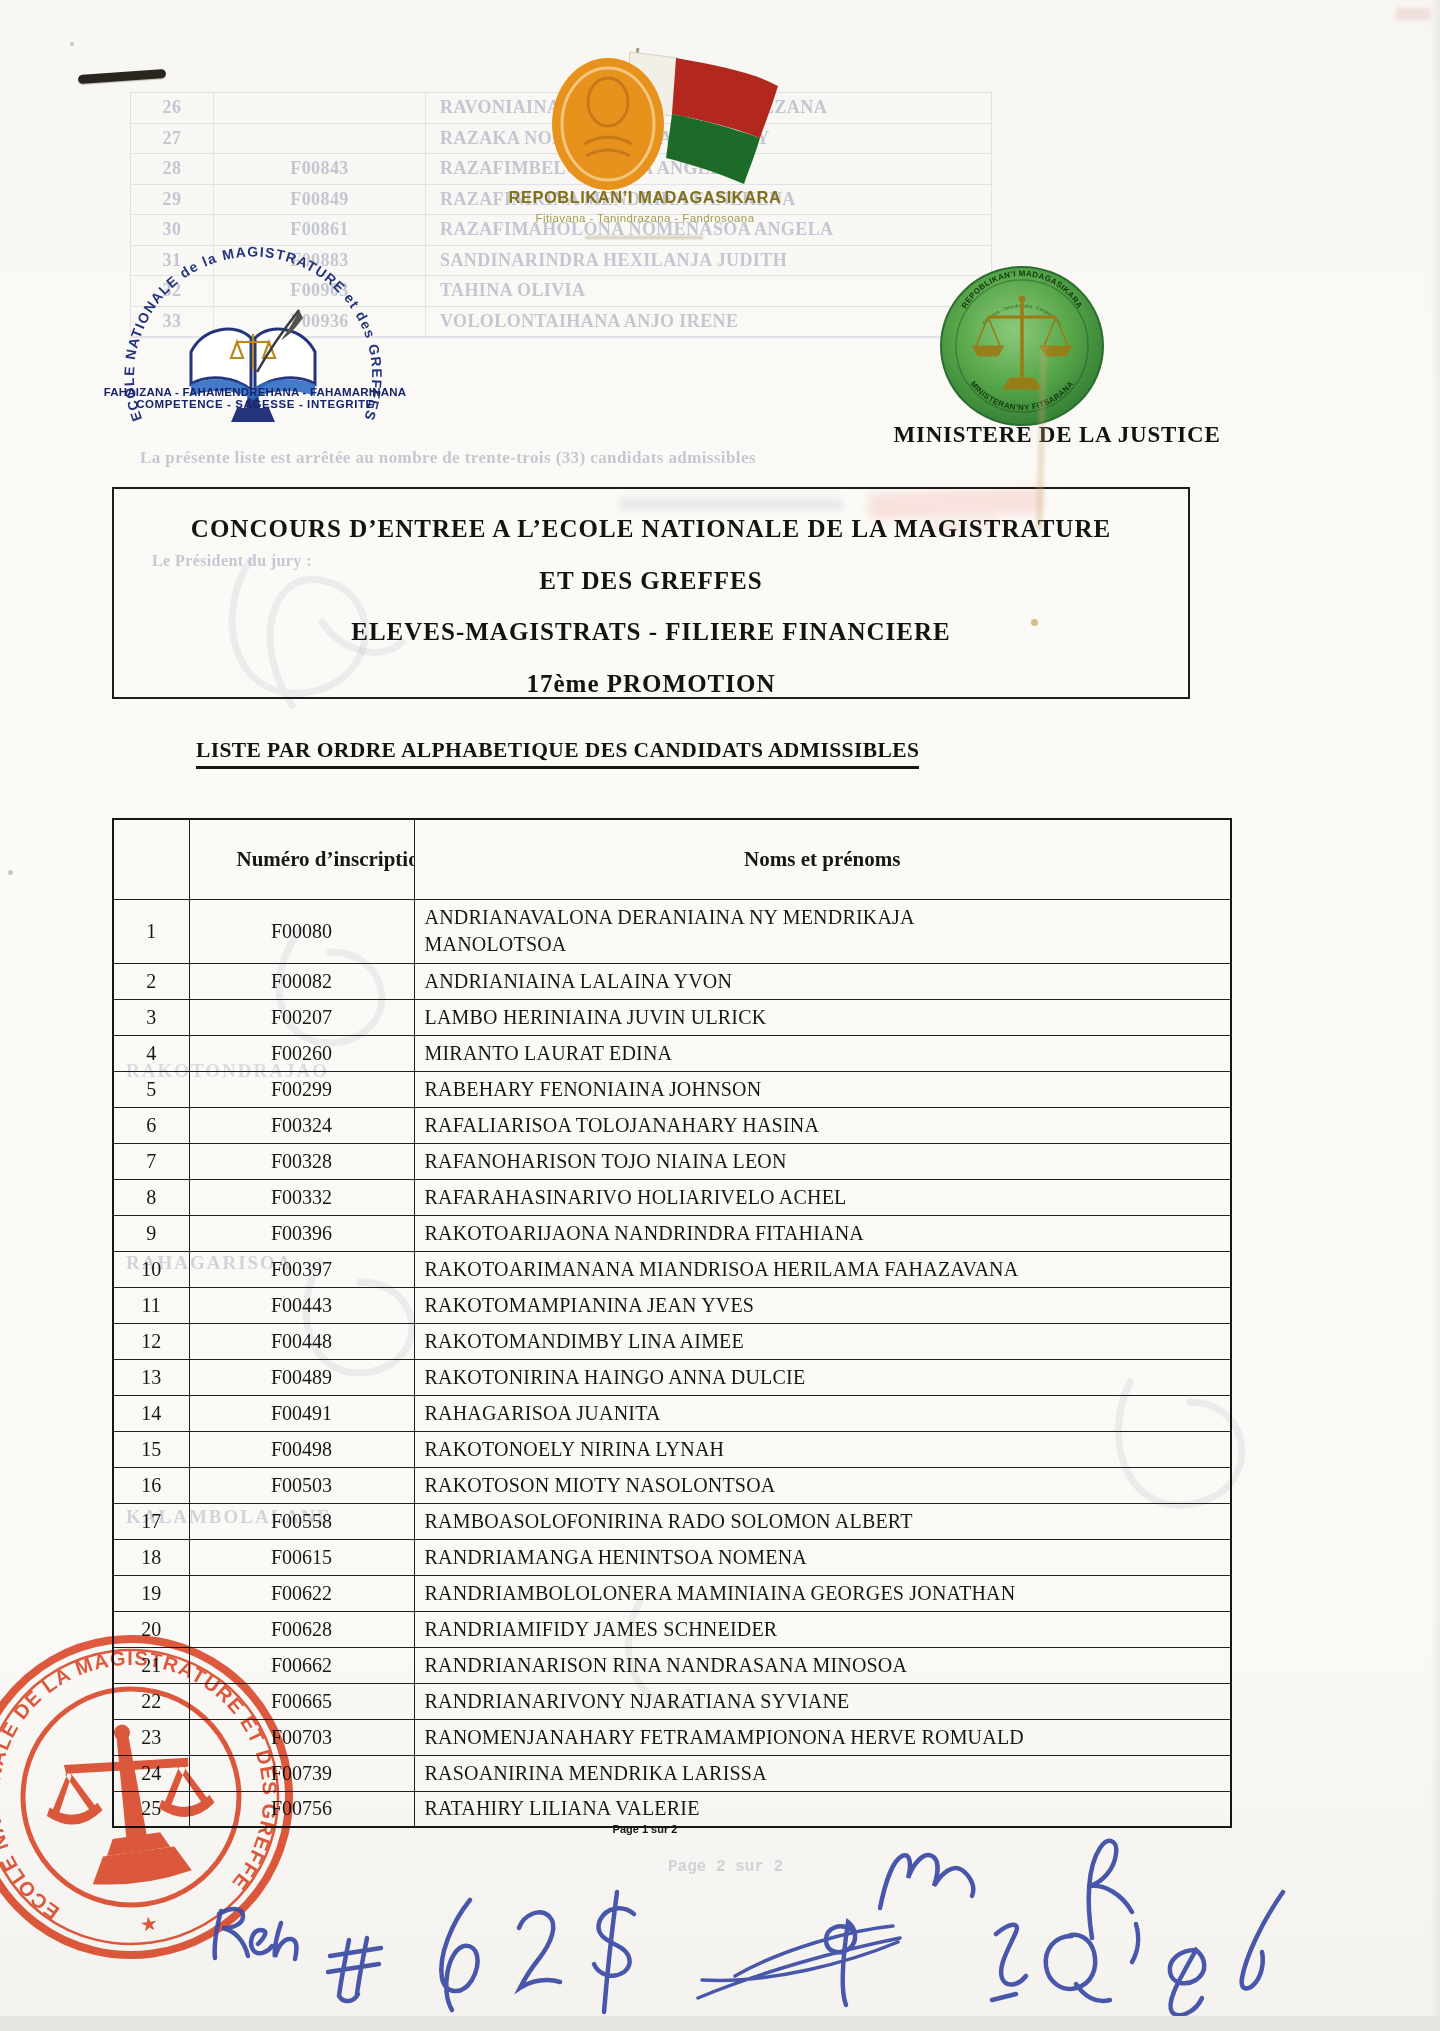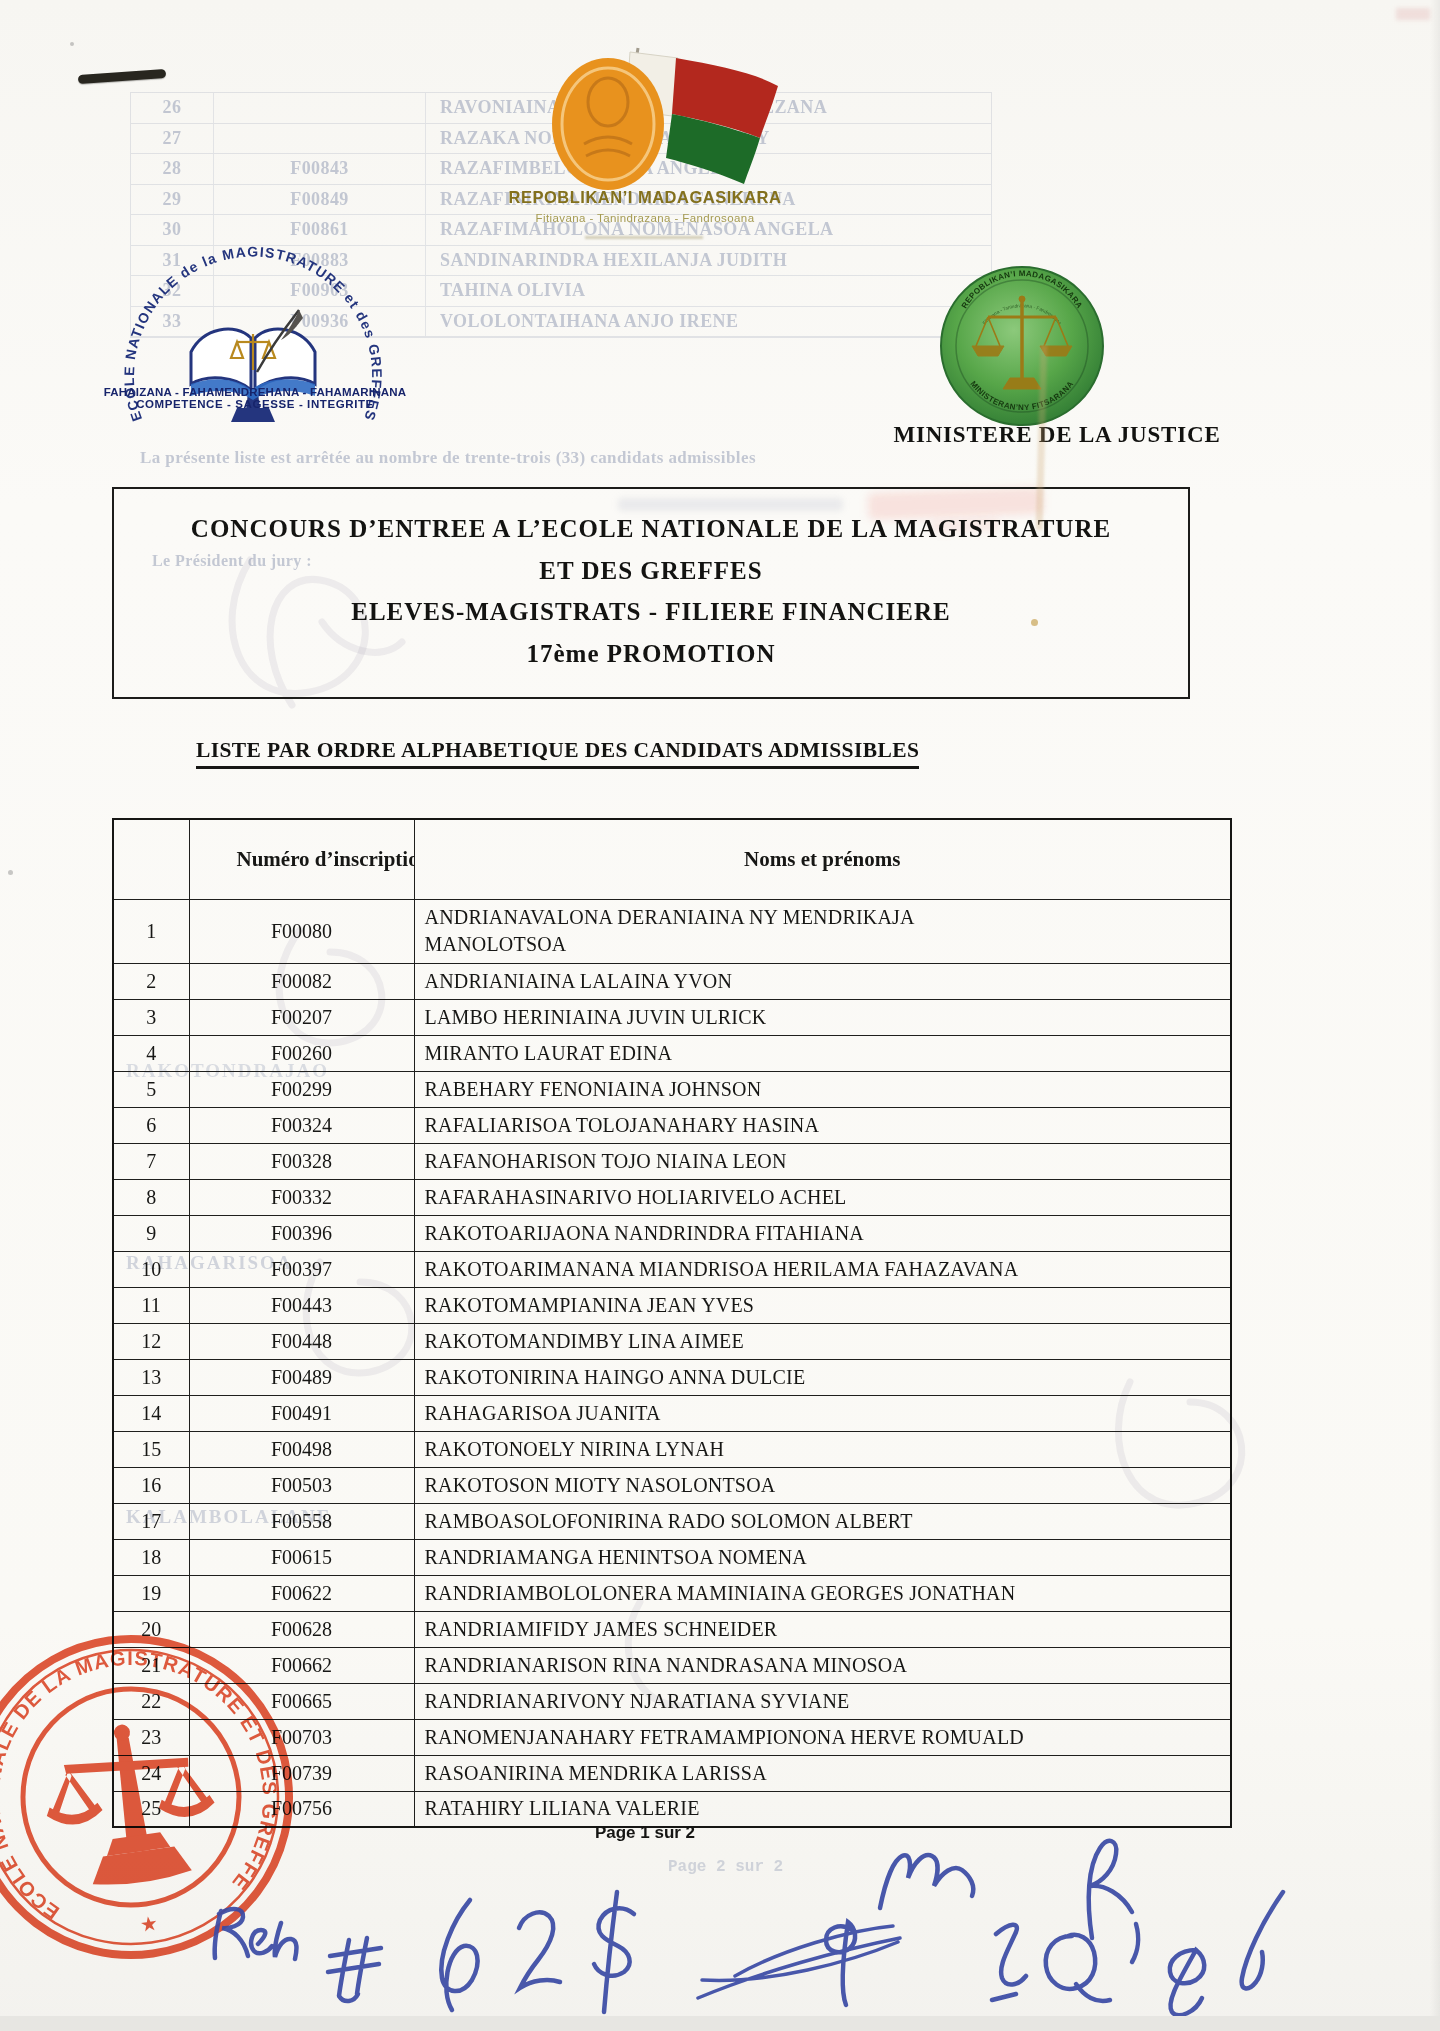--- a/index.html
+++ b/index.html
@@ -37,21 +37,21 @@
   .emblem-smudge{left:585px;top:236px;width:118px;height:3px;background:rgba(140,130,70,.35);filter:blur(1px);}
   .enm-motto{left:96px;top:386px;width:318px;text-align:center;
     font-family:"Liberation Sans",sans-serif;font-weight:bold;color:#17246b;}
   .enm-motto .l1{font-size:11.5px;letter-spacing:.2px;}
   .enm-motto .l2{font-size:11.5px;letter-spacing:.6px;margin-top:0;}
   .ministry{left:858px;top:422px;width:398px;text-align:center;font-weight:bold;
     font-size:23px;letter-spacing:.8px;color:#121210;}
   
   .title-box{left:112px;top:487px;width:1078px;height:212px;border:2.5px solid #1c1c1a;
     box-sizing:border-box;display:flex;flex-direction:column;align-items:center;
-    justify-content:flex-start;padding-top:26px;row-gap:14px;}
+    justify-content:flex-start;padding-top:26px;row-gap:24px;}
   .title-box .tl{font-weight:bold;font-size:25px;letter-spacing:1px;color:#131311;
     text-align:center;line-height:1.1;}
   
   .list-heading{left:196px;top:738px;font-weight:bold;font-size:21.5px;letter-spacing:.4px;
     color:#131311;border-bottom:3.5px solid #171715;padding-bottom:3px;}
   
   table.results{position:absolute;left:112px;top:818px;width:1118px;border-collapse:collapse;
     table-layout:fixed;}
   table.results col.c1{width:76px;} table.results col.c2{width:225px;} table.results col.c3{width:817px;}
   table.results th,table.results td{border:1.8px solid #1f1f1d;box-sizing:border-box;
@@ -59,21 +59,21 @@
   table.results{border:2.5px solid #161614;}
   table.results thead th{height:80px;font-weight:bold;font-size:21px;text-align:center;vertical-align:middle;}
   .hdr-wrap{display:inline-block;width:130px;line-height:1.25;}
   table.results td{height:36px;padding:0;}
   table.results td.cn,table.results td.cr{text-align:center;}
   table.results td.cname{padding-left:10px;text-align:left;letter-spacing:.2px;}
   table.results tr.tall td{height:64px;}
   table.results tr.tall td.cname{white-space:normal;line-height:1.35;}
   
   .page-label{left:545px;top:1823px;width:200px;text-align:center;
-    font-family:"Liberation Sans",sans-serif;font-weight:bold;font-size:17px;color:#151513;}
+    font-family:"Liberation Sans",sans-serif;font-weight:bold;font-size:11px;color:#151513;}
   .bottom-strip{left:0;top:2016px;width:1440px;height:15px;background:#e7e6e2;}
   .right-edge{right:0;top:0;width:10px;height:2031px;background:linear-gradient(90deg,rgba(0,0,0,0) ,rgba(0,0,0,.05));}
   
   .streak{left:1038px;top:345px;width:7px;height:185px;background:rgba(205,170,115,.30);
     filter:blur(1.5px);transform:rotate(1.5deg);}
   .speck1{left:1031px;top:619px;width:7px;height:7px;border-radius:50%;background:#b98c2a;opacity:.55;}
   .speck2{left:8px;top:870px;width:5px;height:5px;border-radius:50%;background:#666;opacity:.35;}
   .speck3{left:1396px;top:8px;width:34px;height:12px;background:rgba(220,150,150,.25);filter:blur(2px);}
   .speck4{left:70px;top:42px;width:4px;height:4px;border-radius:50%;background:#777;opacity:.4;}
   svg{display:block;}

